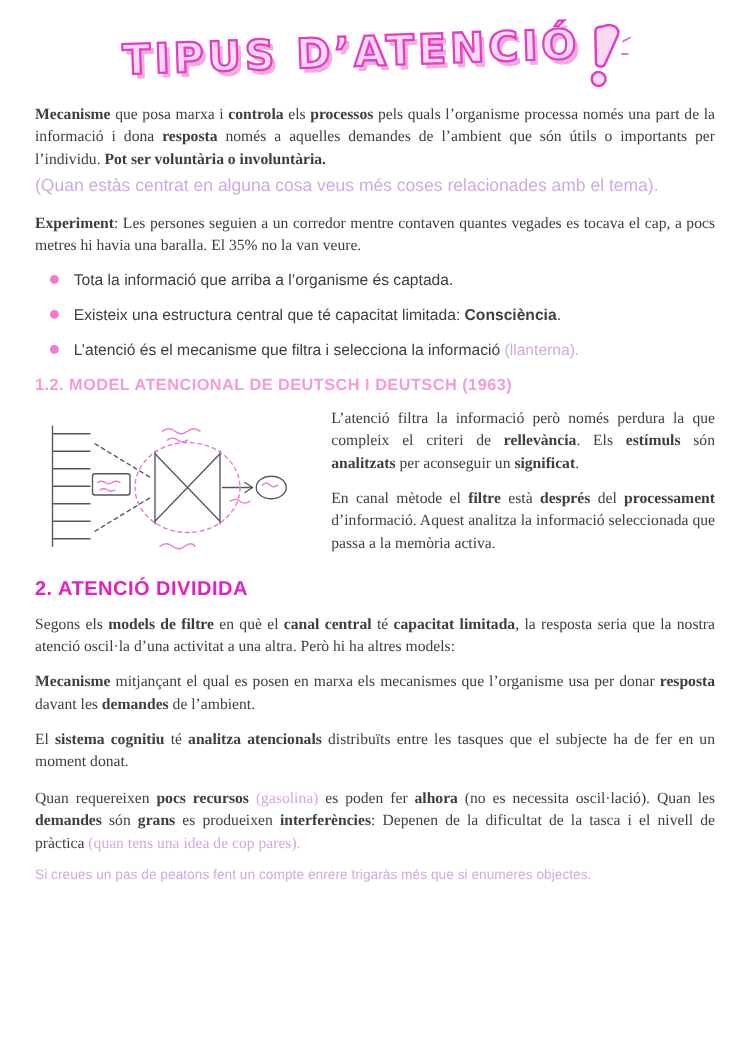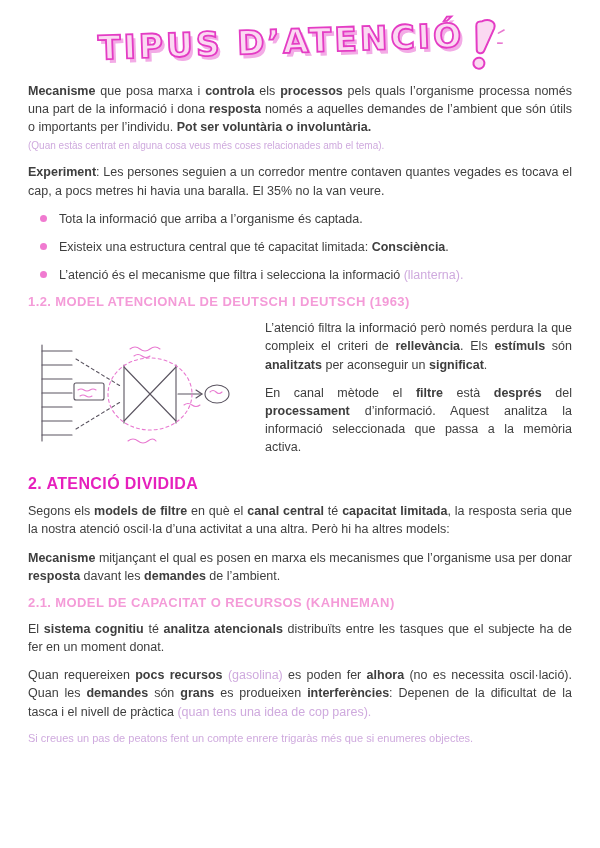--- a/index.html
+++ b/index.html
@@ -26,25 +26,25 @@
   }
   .bang { transform:rotate(10deg); margin-top:-6px; }
   .bang path, .bang circle { stroke:var(--title-stroke,#e43cc4); fill:var(--title-fill,#fbd9f2); stroke-width:2; }
   .bang .spark { fill:none; stroke:var(--doodle,#e878d0); stroke-width:1.6; stroke-linecap:round; }
 
   
   .h1 { color:var(--heading,#e620bd); font-size:16px; font-weight:700; letter-spacing:.4px; margin:8px 0 9px; line-height:1.2; }
   .sub { color:var(--sub,#f49bd8); font-size:13px; font-weight:700; letter-spacing:.4px; margin:5px 0 9px; line-height:1.25; }
 
   
-  .body { font-size:12.5px; line-height:1.45; margin:0 0 10px; }
+  .body { font-size:12.5px; line-height:1.45; margin:0 0 10px;font-family:Liberation Serif, serif; }
   .j { text-align:justify; }
   .b { font-weight:700;text-align:center; }
   .n { color:var(--note,#cfaade); }
-  .note { font-size:10px; line-height:1.4; color:var(--note,#cfaade); margin:-7px 0 10px; }
+  .note { font-size:14px; line-height:1.4; color:var(--note,#cfaade); margin:-7px 0 10px; }
   .footer-note { font-size:11px; margin:4px 0 0; }
 
   
   .bullets { list-style:none; padding-left:12px; margin:2px 0 2px; }
   .bullets li { display:flex; gap:12px; font-size:12.5px; line-height:1.45; margin-bottom:10px; }
   .dot { width:7px; height:7px; border-radius:50%; background:var(--bullet,#f07ad0); margin-top:5px; flex:0 0 auto; }
 
   
   .model-row { display:flex; gap:32px; align-items:center; margin:2px 0 6px; }
   .diagram { flex:0 0 auto; margin-top:6px; }
@@ -134,21 +134,20 @@
       <p class="body j"><span>En canal mètode el </span><span class="b">filtre</span><span> està </span><span class="b">després</span><span> del </span><span class="b">processament</span><span> d’informació. Aquest analitza la informació seleccionada que passa a la memòria activa.</span></p>
     </div>
   </div>
 
   <h2 class="h1">2. ATENCIÓ DIVIDIDA</h2>
 
   <p class="body j"><span>Segons els </span><span class="b">models de filtre</span><span> en què el </span><span class="b">canal central</span><span> té </span><span class="b">capacitat limitada</span><span>, la resposta seria que la nostra atenció oscil·la d’una activitat a una altra. Però hi ha altres models:</span></p>
 
   <p class="body j"><span class="b">Mecanisme</span><span> mitjançant el qual es posen en marxa els mecanismes que l’organisme usa per donar </span><span class="b">resposta</span><span> davant les </span><span class="b">demandes</span><span> de l’ambient.</span></p>
 
-  <h3 class="sub">2.1. MODEL DE CAPACITAT O RECURSOS (KAHNEMAN)</h3>
 
   <p class="body j"><span>El </span><span class="b">sistema cognitiu</span><span> té </span><span class="b">analitza atencionals</span><span> distribuïts entre les tasques que el subjecte ha de fer en un moment donat.</span></p>
 
   <p class="body j"><span>Quan requereixen </span><span class="b">pocs recursos</span><span> </span><span class="n">(gasolina)</span><span> es poden fer </span><span class="b">alhora</span><span> (no es necessita oscil·lació). Quan les </span><span class="b">demandes</span><span> són </span><span class="b">grans</span><span> es produeixen </span><span class="b">interferències</span><span>: Depenen de la dificultat de la tasca i el nivell de pràctica </span><span class="n">(quan tens una idea de cop pares).</span></p>
 
   <p class="note footer-note">Si creues un pas de peatons fent un compte enrere trigaràs més que si enumeres objectes.</p>
 
 </div>
 
 </body></html>

